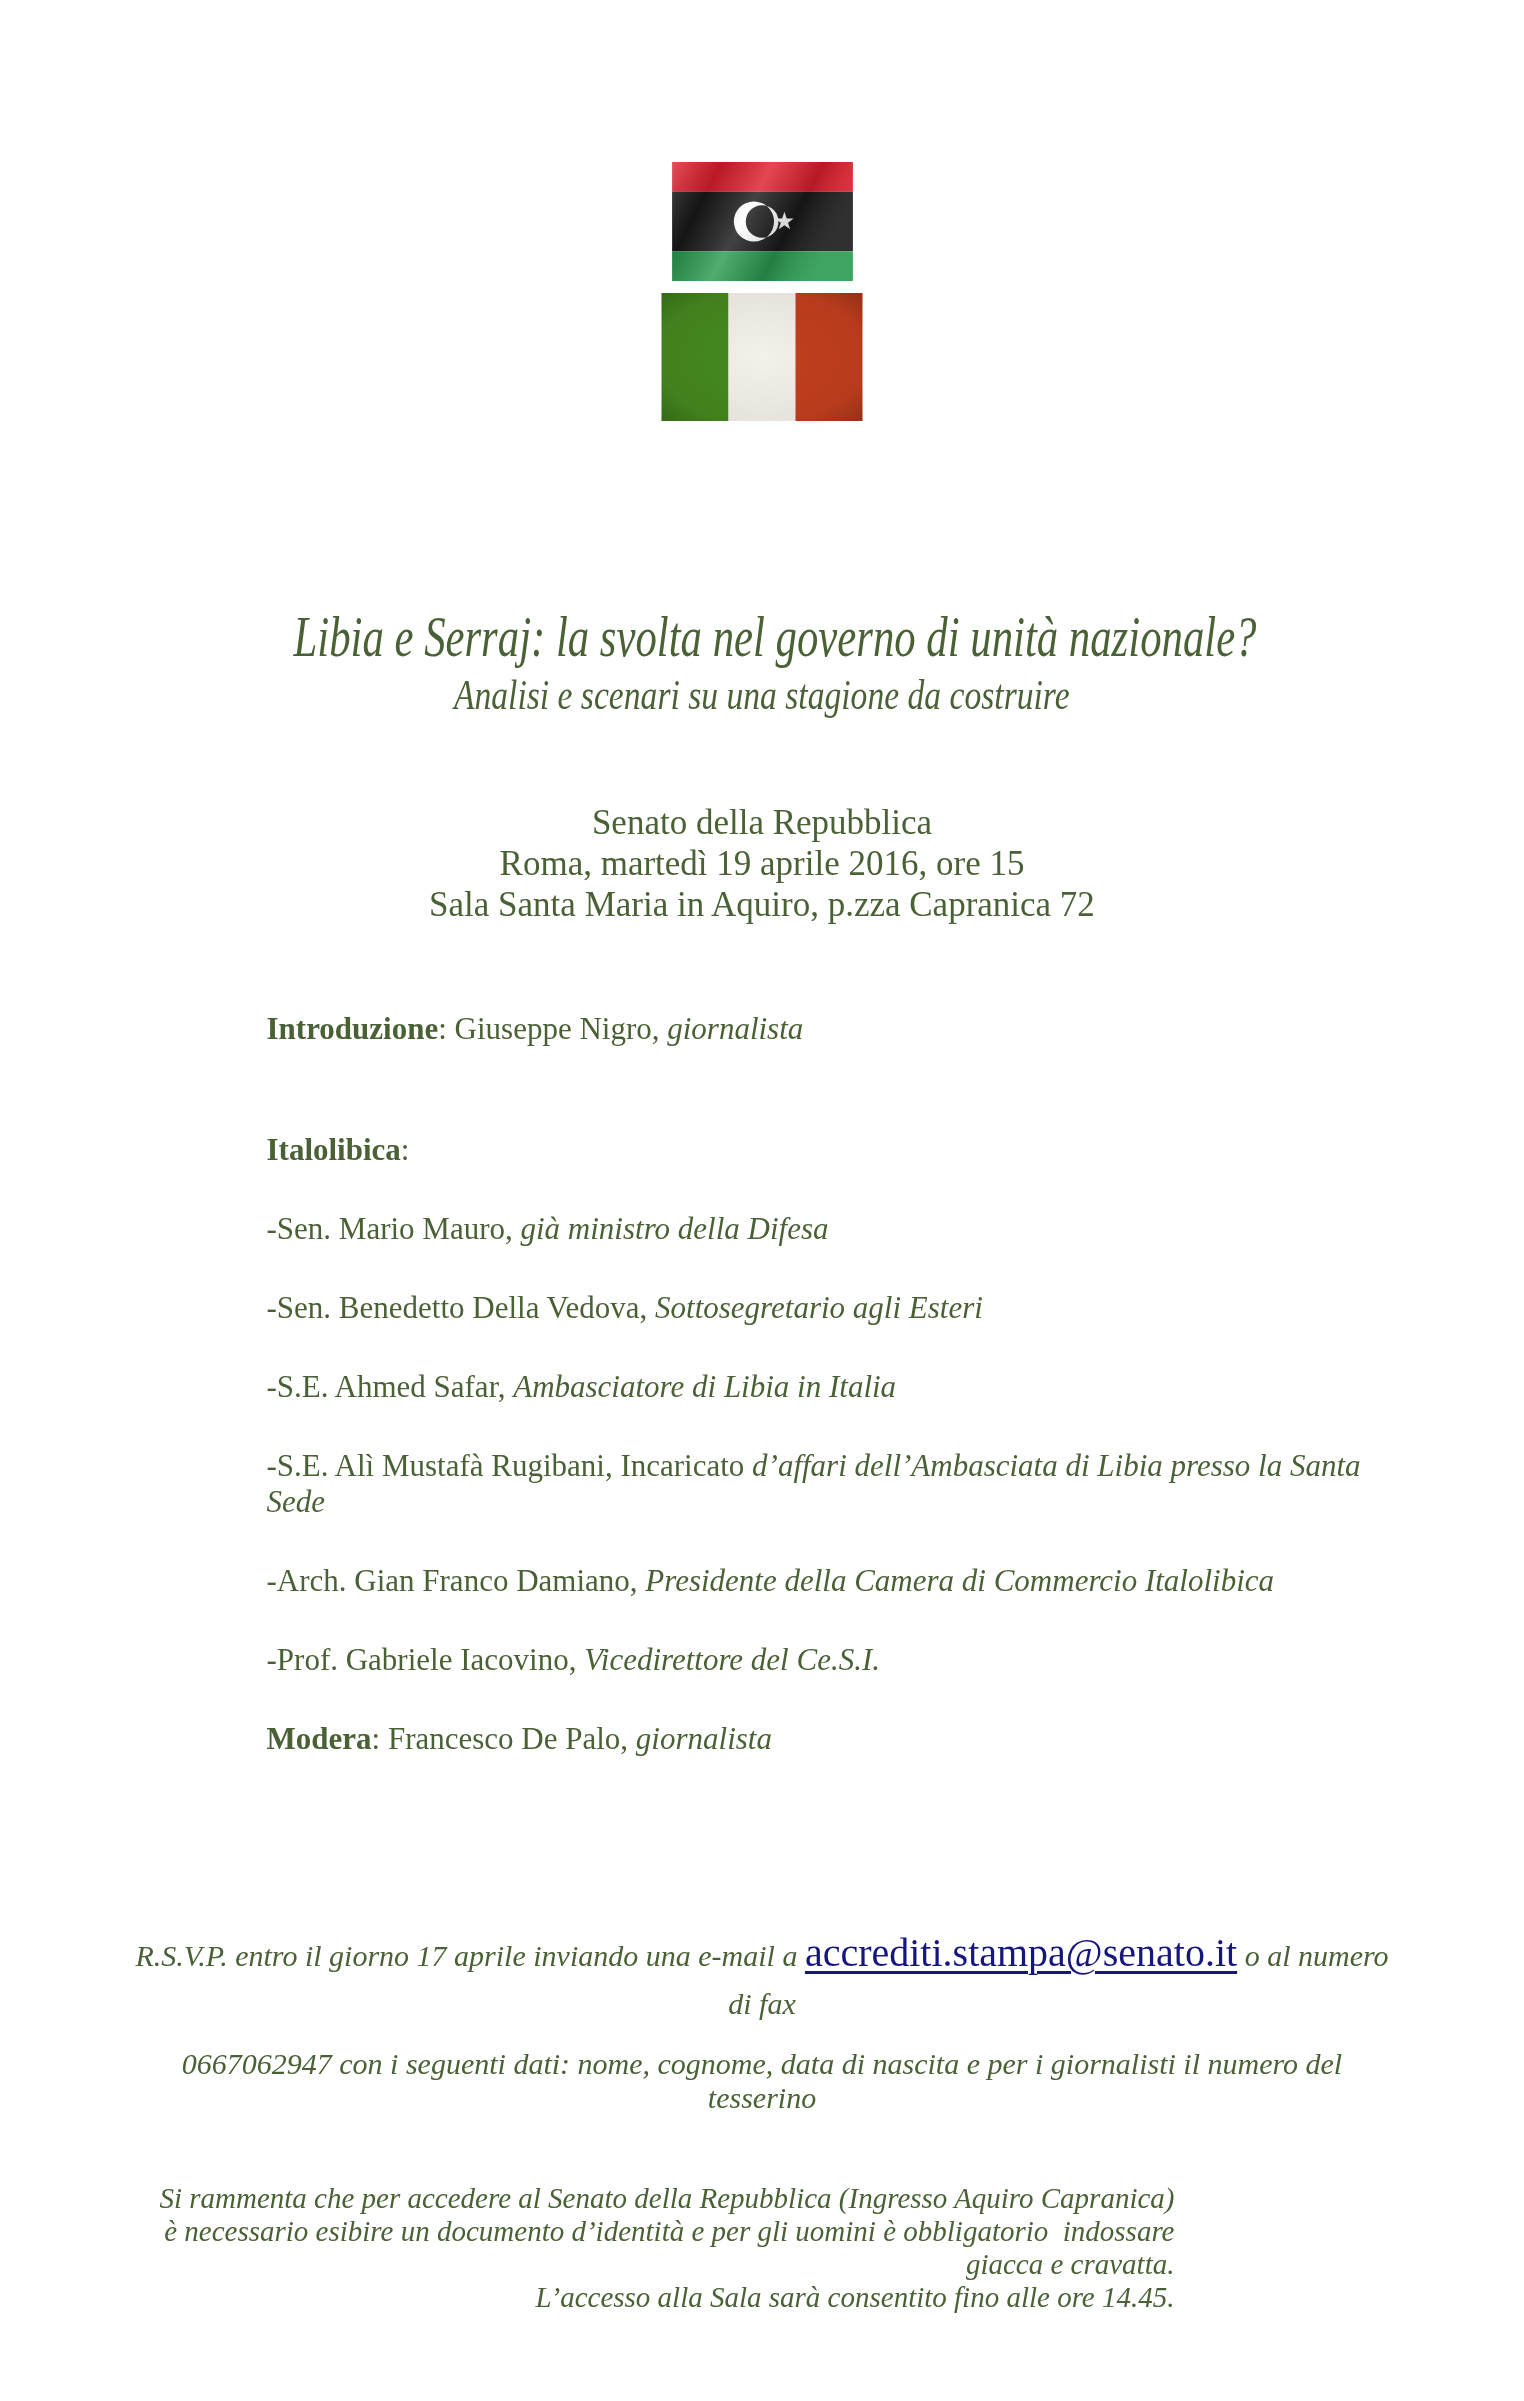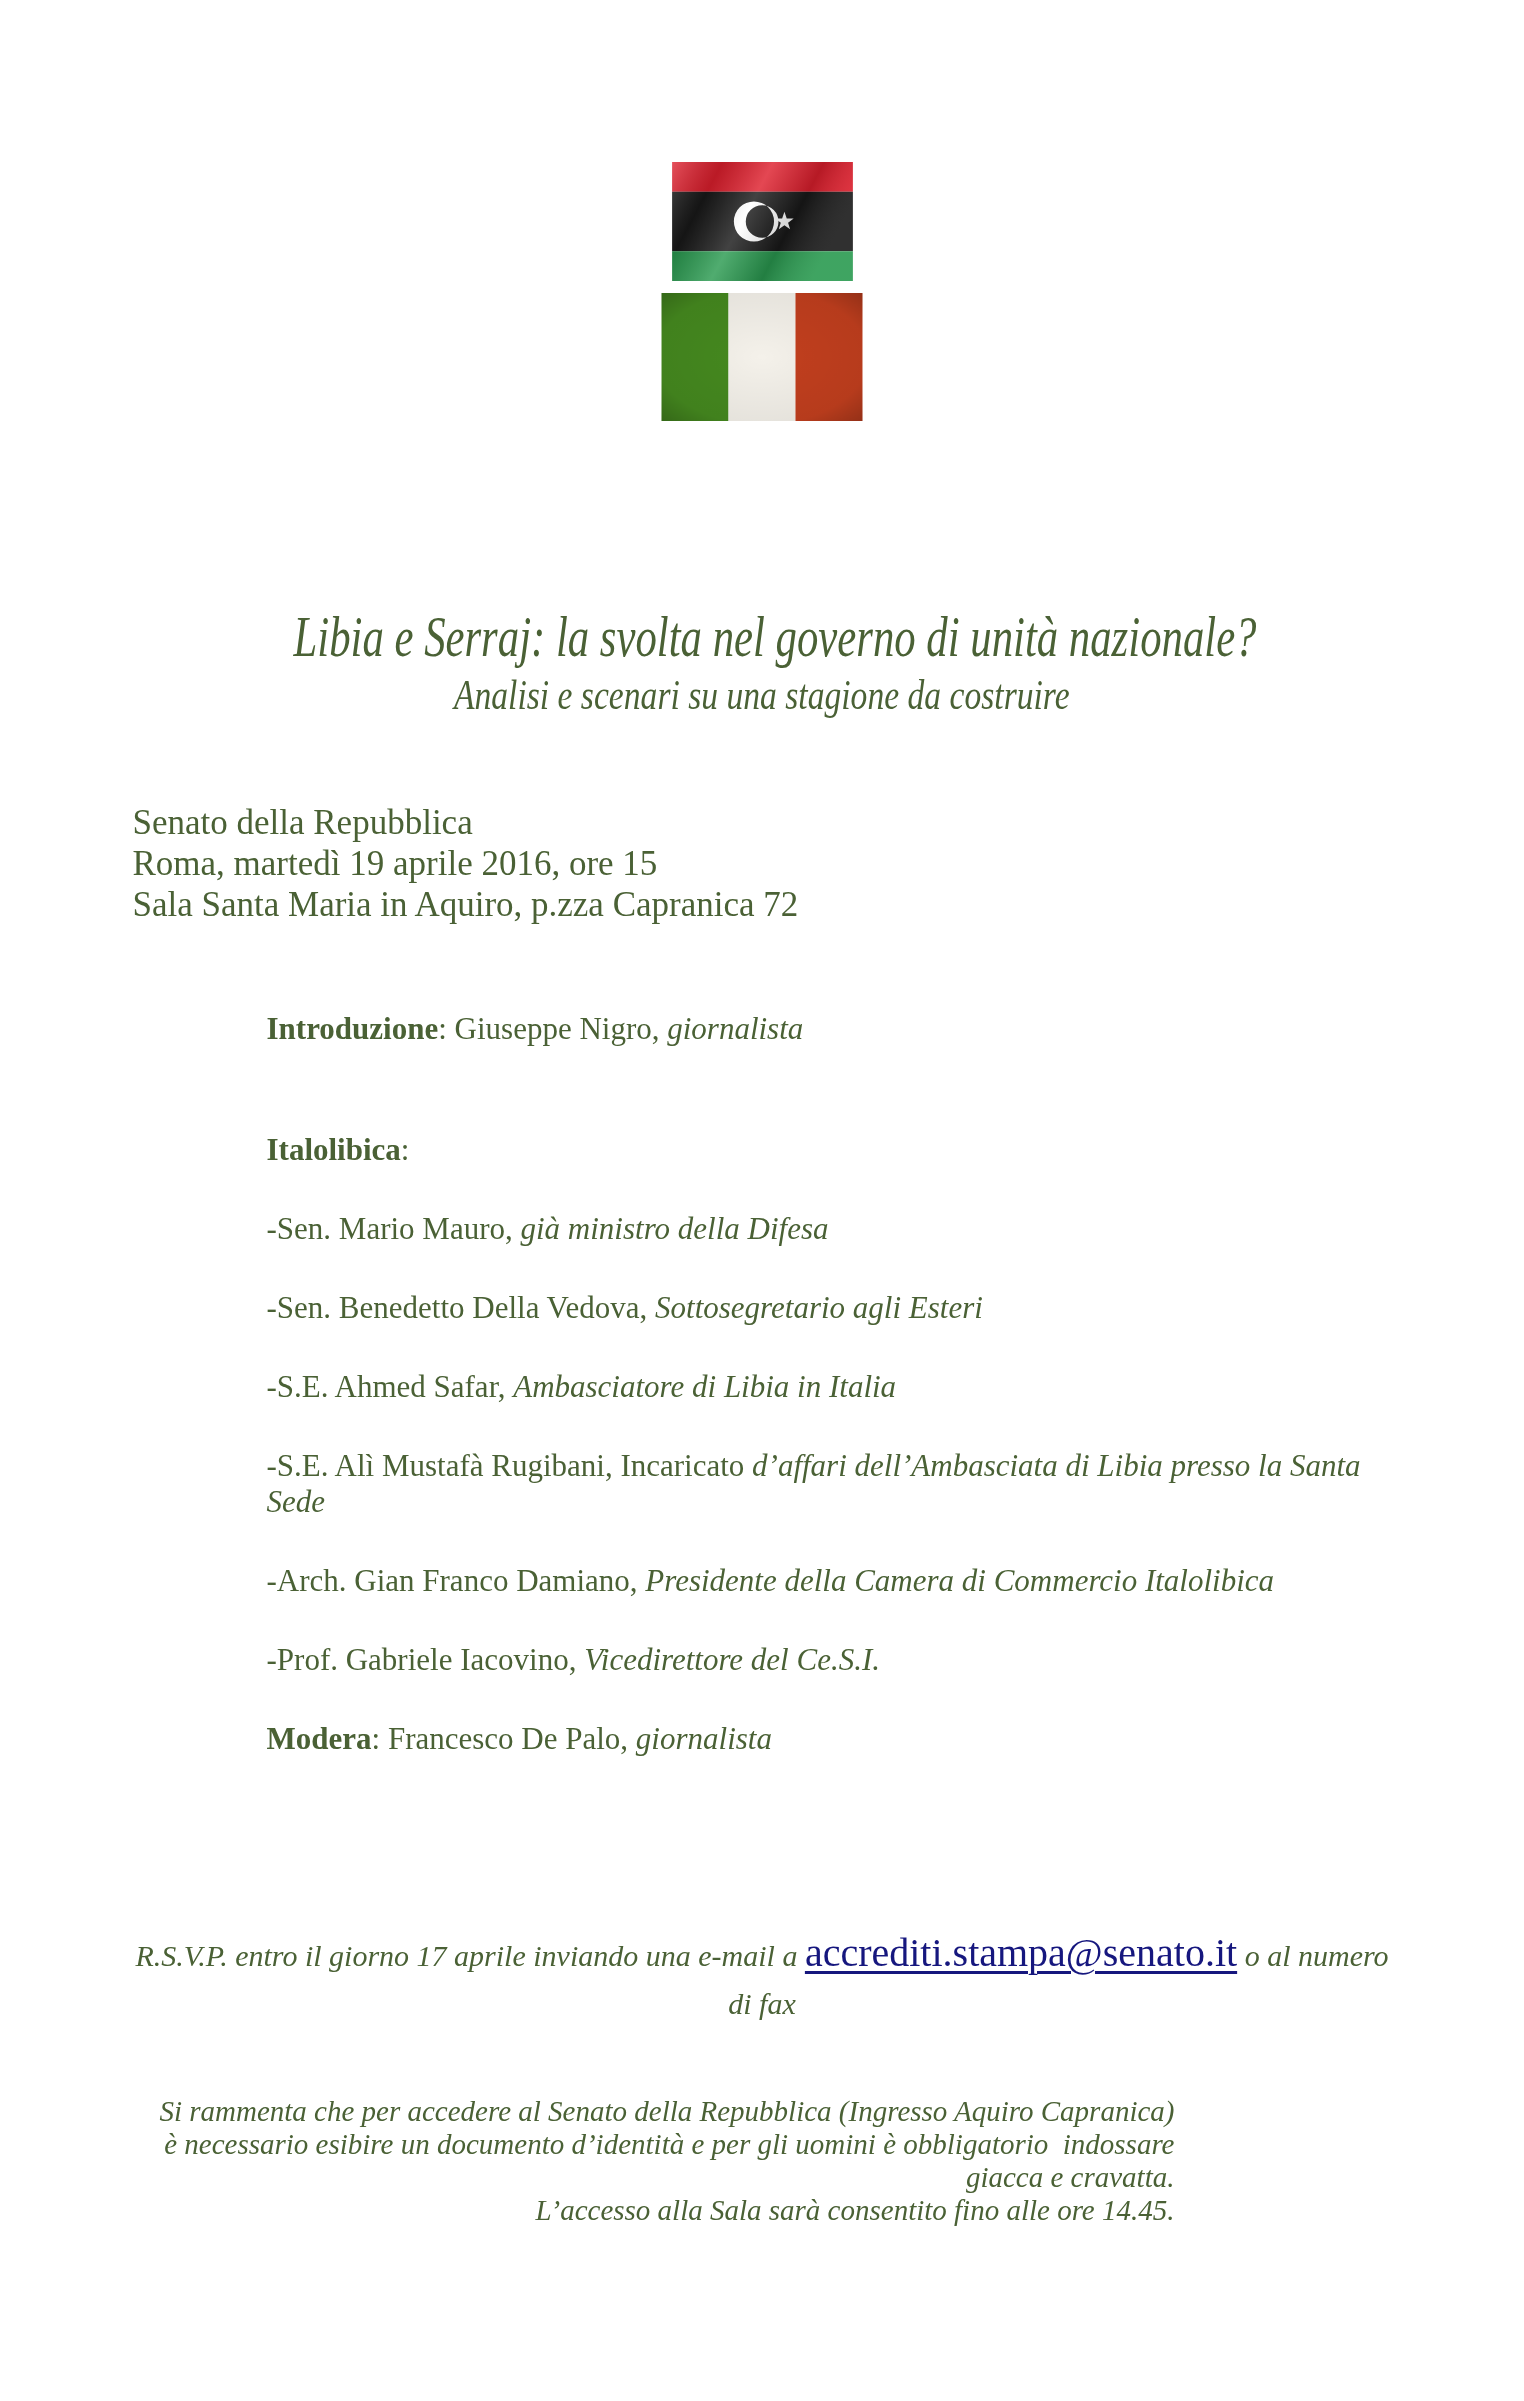--- a/index.html
+++ b/index.html
@@ -30,21 +30,21 @@
   .title-sub-wrap { text-align:center; margin-top:4.5px; }
   .title-sub {
     display:inline-block;
     font-size:42px; line-height:45px;
     font-style:italic; font-weight:normal;
     white-space:nowrap;
     transform:scaleX(0.8);
     margin:0;
   }
   
-  .event-block { margin-top:84px; font-size:35px; line-height:41px; }
+  .event-block { margin-top:84px; text-align:center; font-size:35px; line-height:41px; }
   
   .bodyline { margin-left:134px; font-size:31px; line-height:36px; }
   .intro-line   { margin-top:86px; }
   .speakers-heading { margin-top:85px; }
   .speaker-item.first { margin-top:43px; }
   .speaker-item { margin-top:43px; }
   .moderator-line { margin-top:43px; }
   .lbl { font-weight:bold; }
   .role { font-style:italic; }
   
@@ -147,20 +147,21 @@
   </div>
 
   <div class="bodyline moderator-line">
     <span class="lbl">Modera</span><span>: </span><span>Francesco De Palo, </span><span class="role">giornalista</span>
   </div>
 
   <div class="rsvp-block">
     <div class="rsvp-line1">
       <span>R.S.V.P. entro il giorno 17 aprile inviando una e-mail a </span><a href="#" class="rsvp-email">accrediti.stampa@senato.it</a><span> o al numero di fax</span>
     </div>
+    <div class="rsvp-line2">0667062947 con i seguenti dati: nome, cognome, data di nascita e per i giornalisti il numero del tesserino</div>
   </div>
 
   <div class="footer-block">
     <div class="line">Si rammenta che per accedere al Senato della Repubblica (Ingresso Aquiro Capranica)</div>
     <div class="line">è necessario esibire un documento d’identità e per gli uomini è obbligatorio  indossare giacca e cravatta.</div>
     <div class="line">L’accesso alla Sala sarà consentito fino alle ore 14.45.</div>
   </div>
 
 </div>
 

